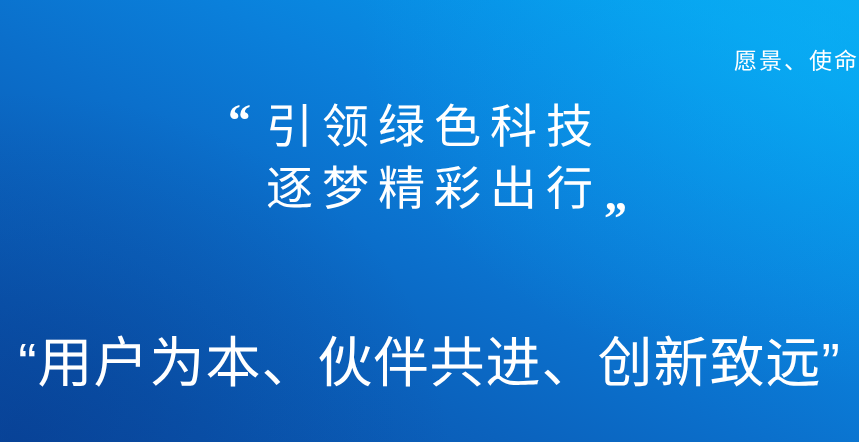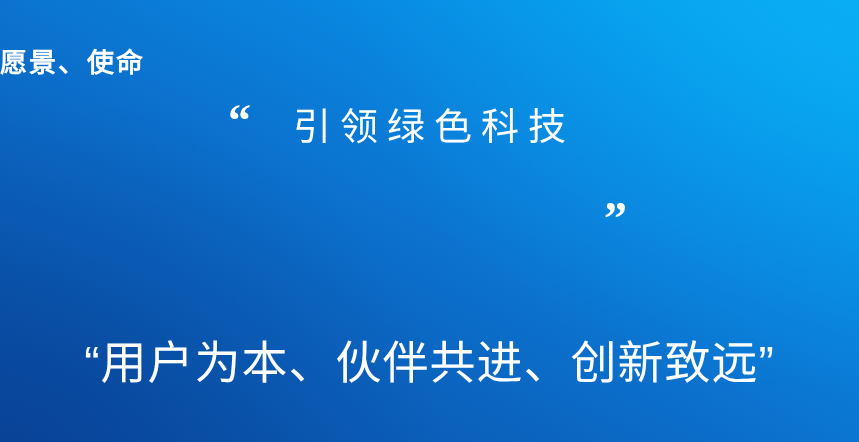--- a/index.html
+++ b/index.html
@@ -54,42 +54,42 @@
     z-index: 2;
     width: 100%;
     height: 100%;
   }
 
   
   .section-label {
     position: absolute;
     left: 0;
     right: 0;
-    text-align: left;
+    text-align: right;
     color: #ffffff;
-    font-size: 27px;
-    font-weight: 700;
+    font-size: 23px;
+    font-weight: 400;
     letter-spacing: 2px;
     line-height: 1;
     white-space: nowrap;
   }
   #label-vision { top: 50px; }
   #label-values { top: 285px; }
 
   
   #vision-quote {
     position: absolute;
     top: 96px;
     left: 0;
     right: 0;
     text-align: center;
   }
   .quote-line {
     color: #ffffff;
-    font-size: 38px;
+    font-size: 47px;
     font-weight: 400;
     letter-spacing: 9px;
     line-height: 62px;
     text-indent: 9px;
     white-space: nowrap;
   }
   .mark {
     position: absolute;
     color: #ffffff;
     font-size: 46px;
@@ -107,21 +107,21 @@
   }
 
   
   #values-line {
     position: absolute;
     top: 334px;
     left: 0;
     right: 0;
     text-align: center;
     color: #ffffff;
-    font-size: 46px;
+    font-size: 55px;
     font-weight: 400;
     letter-spacing: 1px;
     line-height: 58px;
     white-space: nowrap;
   }
 </style>
 </head>
 <body>
 
 <div id="banner">
@@ -131,20 +131,21 @@
 
   <div class="content">
 
     <div class="section-label" id="label-vision">愿景、使命</div>
 
     <div id="vision-quote">
       <span class="mark" id="vision-quote-open">“</span>
 
       <div class="quote-line">引领绿色科技</div>
 
+      <div class="quote-line">逐梦精彩出行</div>
 
       <span class="mark" id="vision-quote-close">”</span>
     </div>
 
 
     <div id="values-line">“用户为本、伙伴共进、创新致远”</div>
 
   </div>
 </div>
 

